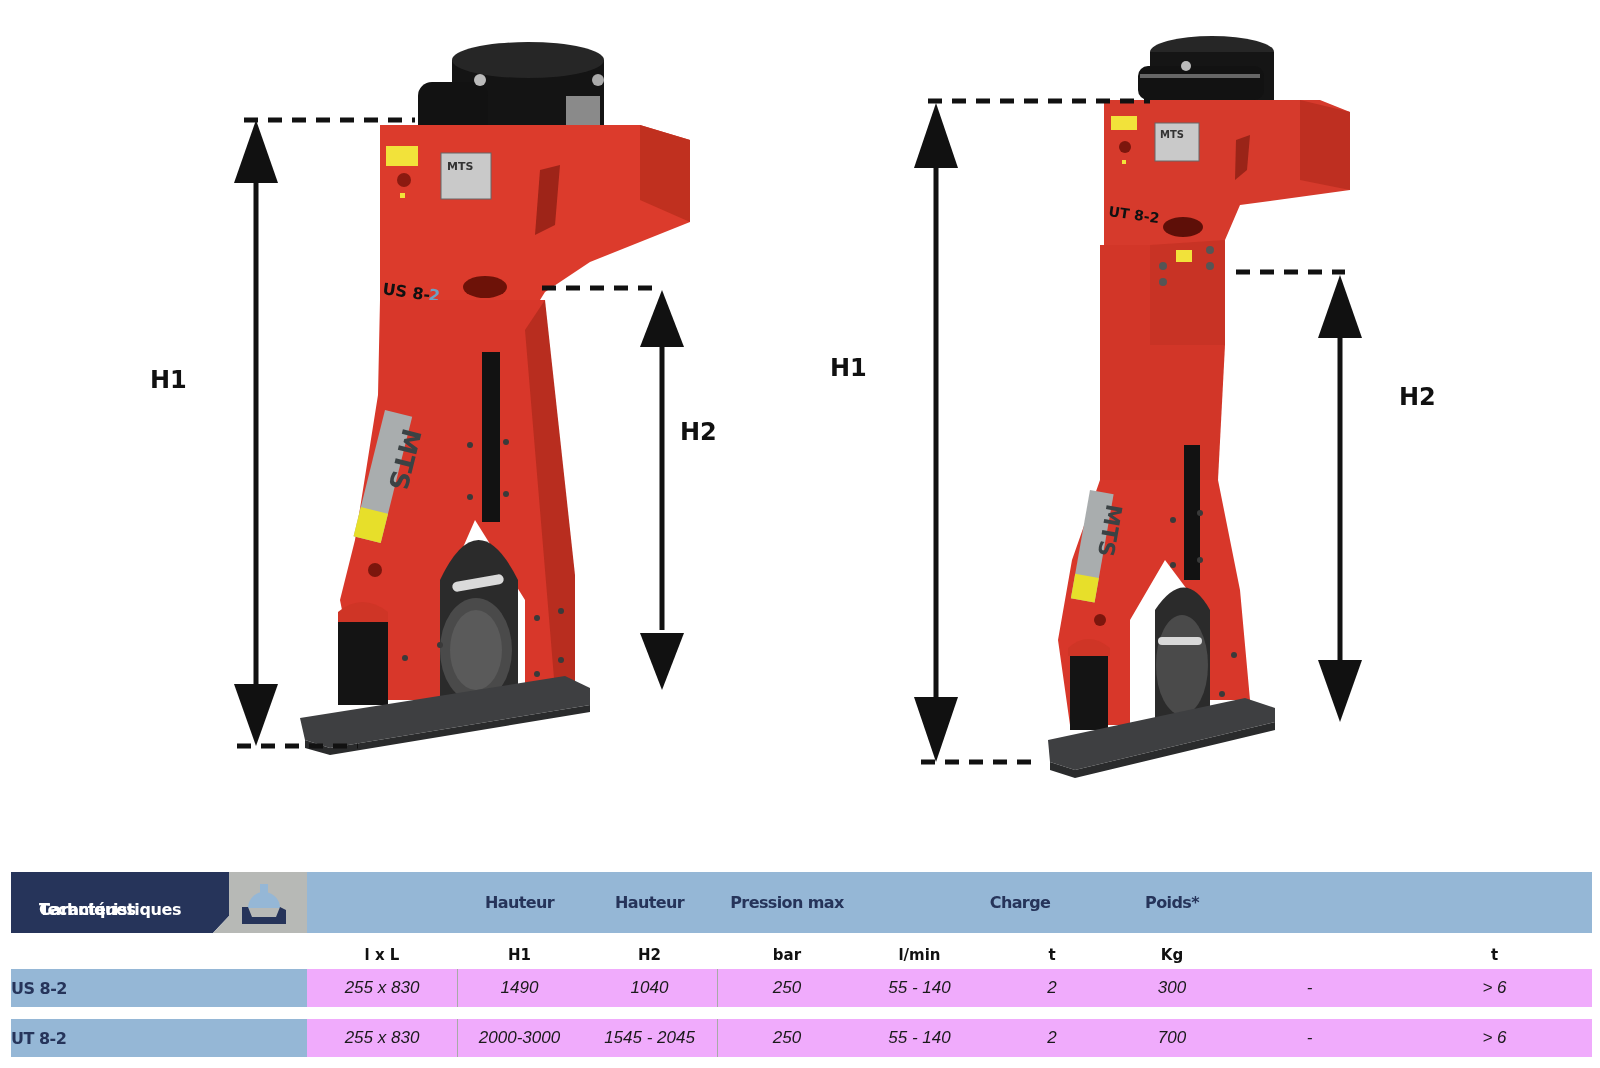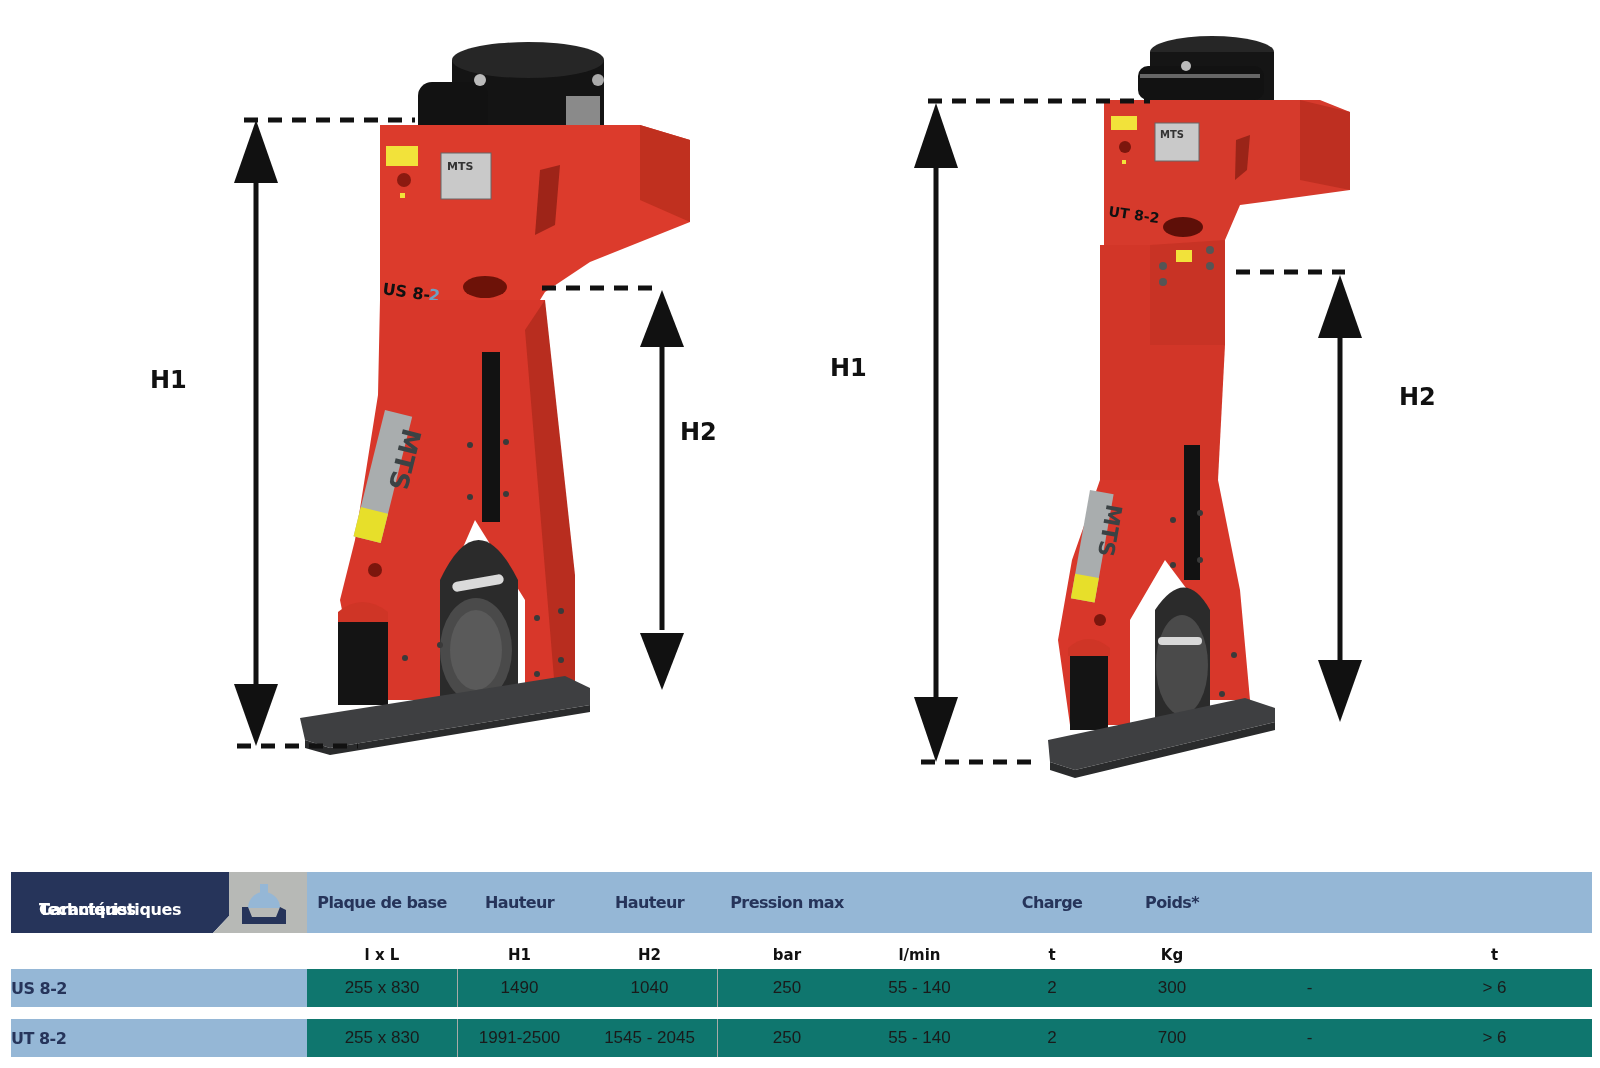--- a/index.html
+++ b/index.html
@@ -41,21 +41,21 @@
   .ucell {
     position: absolute; top: 0; height: 44px; display: flex; align-items: center; justify-content: center;
     font-family: "DejaVu Sans", sans-serif; font-weight: bold; font-size: 15px; color: #111;
   }
   .row { position: absolute; left: 0; width: 1581px; height: 38px; }
   .row-label {
     position: absolute; left: 0; top: 0; width: 296px; height: 38px; background: #95b7d6;
     display: flex; align-items: center; 
     font-family: "DejaVu Sans", sans-serif; font-weight: bold; font-size: 16px; color: #26345a; letter-spacing: -0.5px;
   }
-  .row-cells { position: absolute; left: 296px; top: 0; width: 1285px; height: 38px; background: #0f766e; }
+  .row-cells { position: absolute; left: 296px; top: 0; width: 1285px; height: 38px; background: #f0abfc; font-style: italic; }
   .dcell {
     position: absolute; top: 0; height: 38px; display: flex; align-items: center; justify-content: center;
     font-family: "Liberation Sans", sans-serif; font-size: 17px; color: #1a1a1a;
   }
   .vsep { position: absolute; top: 0; width: 1px; height: 38px; background: #a8aaa7; }
 </style>
 </head>
 <body>
 
 <div class="figure">
@@ -222,25 +222,24 @@
       <span><span>Caractéristiques</span><br><span>Techniques</span></span>
     </div>
     <div class="hdr-icon-cell">
       <svg width="50" height="44" viewBox="0 0 50 44">
         <path d="M9,26 A16,16 0 0 1 41,26 Z" fill="#95b7d6"></path>
         <rect x="21" y="2" width="8" height="22" fill="#95b7d6"></rect>
         <path d="M3,25 L9,25 L13,35 L37,35 L41,25 L47,28 L47,42 L3,42 Z" fill="#26345a"></path>
       </svg>
     </div>
     <div class="hdr-cols">
-      <div class="hcell" style="left:0; width:150px;">Plaque de base</div>
       <div class="hcell" style="left:150px; width:125px;">Hauteur</div>
       <div class="hcell" style="left:275px; width:135px;">Hauteur</div>
       <div class="hcell" style="left:410px; width:140px;">Pression max</div>
-      <div class="hcell" style="left:675px; width:140px;">Charge</div>
+      <div class="hcell" style="left:643px; width:140px;">Charge</div>
       <div class="hcell" style="left:815px; width:100px;">Poids*</div>
     </div>
   </div>
 
   <div class="units">
     <div class="ucell" style="left:296px; width:150px;">l x L</div>
     <div class="ucell" style="left:446px; width:125px;">H1</div>
     <div class="ucell" style="left:571px; width:135px;">H2</div>
     <div class="ucell" style="left:706px; width:140px;">bar</div>
     <div class="ucell" style="left:846px; width:125px;">l/min</div>
@@ -266,21 +265,21 @@
       <div class="dcell" style="left:1090px; width:195px;">&gt; 6</div>
     </div>
   </div>
 
   <div class="row" style="top:147px;">
     <div class="row-label">UT 8-2</div>
     <div class="row-cells">
       <div class="vsep" style="left:150px;"></div>
       <div class="vsep" style="left:410px;"></div>
       <div class="dcell" style="left:0; width:150px;">255 x 830</div>
-      <div class="dcell" style="left:150px; width:125px;">1991-2500</div>
+      <div class="dcell" style="left:150px; width:125px;">2000-3000</div>
       <div class="dcell" style="left:275px; width:135px;">1545 - 2045</div>
       <div class="dcell" style="left:410px; width:140px;">250</div>
       <div class="dcell" style="left:550px; width:125px;">55 - 140</div>
       <div class="dcell" style="left:675px; width:140px;">2</div>
       <div class="dcell" style="left:815px; width:100px;">700</div>
       <div class="dcell" style="left:915px; width:175px;">-</div>
       <div class="dcell" style="left:1090px; width:195px;">&gt; 6</div>
     </div>
   </div>
 </div>

